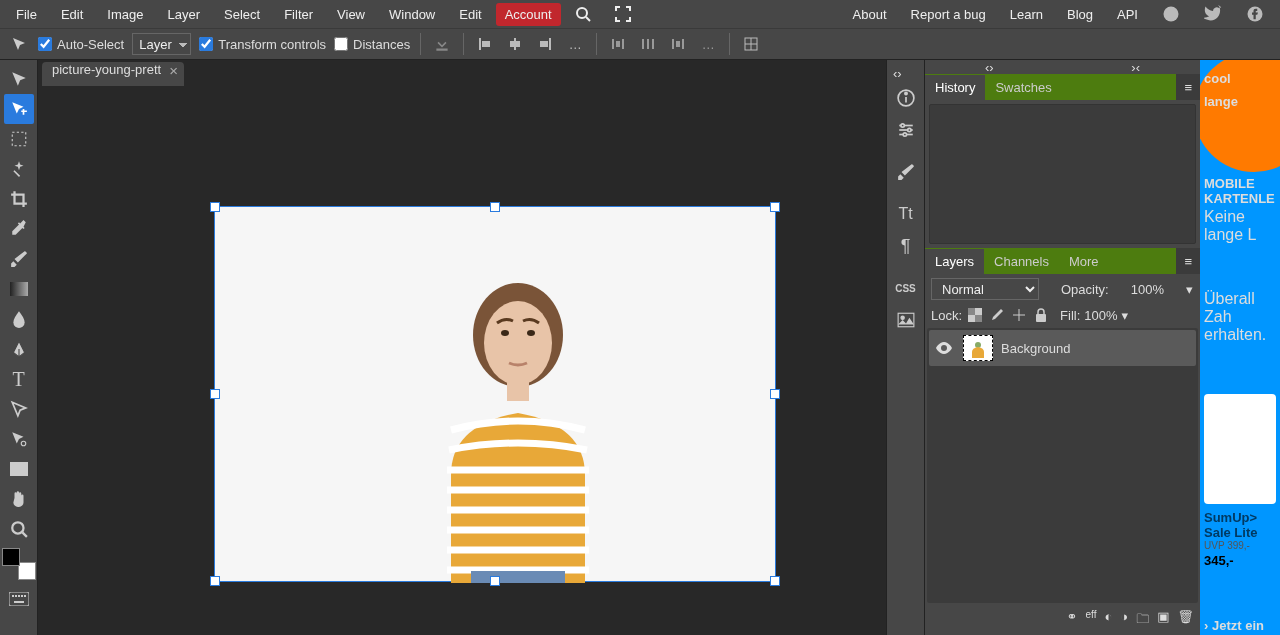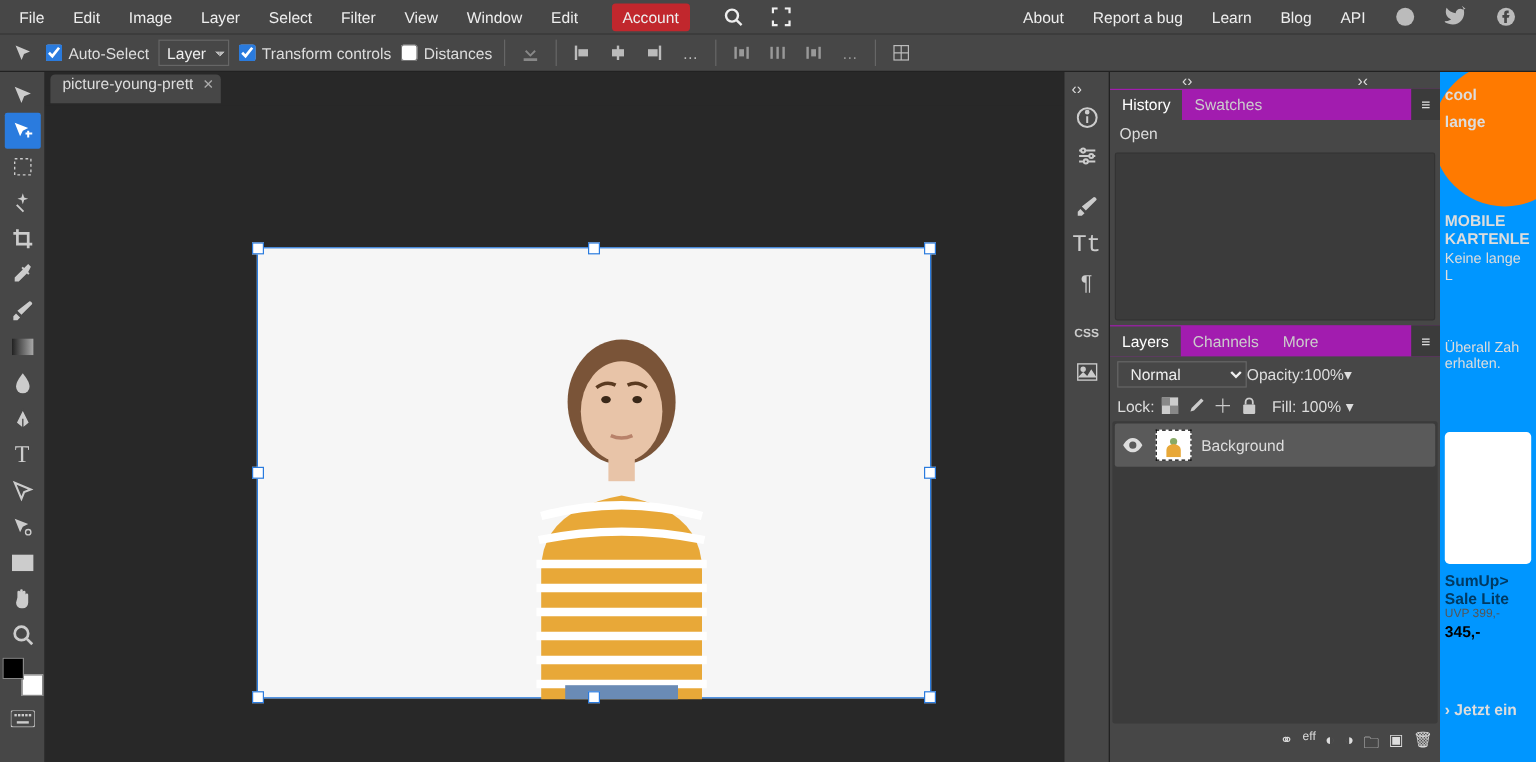--- a/index.html
+++ b/index.html
@@ -1,19 +1,19 @@
 <!DOCTYPE html>
 <html><head>
 <meta charset="utf-8">
 <style>
 *{box-sizing:border-box;margin:0;padding:0;font-family:-apple-system,BlinkMacSystemFont,"Segoe UI",Arial,sans-serif;font-size:13px;color:#ddd;user-select:none}
 body{background:#2b2b2b;width:1280px;height:635px;overflow:hidden;display:flex;flex-direction:column}
 .menubar{height:28px;background:#474747;display:flex;align-items:center;padding:0 4px}
 .menubar .m{padding:5px 12px;cursor:pointer;color:#eee}
-.menubar .m.acct{background:#c1272d;border-radius:3px;padding:4px 9px;margin:0 16px}
+.menubar .m.acct{background:#c1272d;border-radius:3px;padding:4px 9px;margin:0 2px}
 .menubar .spacer{flex:1}
 .opts{height:32px;background:#474747;display:flex;align-items:center;padding:0 8px;gap:8px;border-top:1px solid #3a3a3a;border-bottom:1px solid #222}
 .opts .icn{width:22px;height:22px;display:flex;align-items:center;justify-content:center;color:#ccc}
 .opts label{display:flex;align-items:center;gap:5px;color:#eee}
 .opts select{background:#474747;color:#eee;border:1px solid #666;padding:2px 18px 2px 6px;height:22px;appearance:none;-webkit-appearance:none;background-image:linear-gradient(45deg,transparent 48%,#bbb 48%),linear-gradient(-45deg,transparent 48%,#bbb 48%);background-position:right 7px top 9px,right 3px top 9px;background-size:4px 4px;background-repeat:no-repeat}
 .opts .sep{width:1px;height:22px;background:#666;margin:0 2px}
 .main{flex:1;display:flex;min-height:0}
 .toolbar{width:38px;background:#474747;display:flex;flex-direction:column;align-items:center;padding-top:4px;border-right:1px solid #222}
 .toolbar .t{width:30px;height:30px;display:flex;align-items:center;justify-content:center;color:#ccc;cursor:pointer;position:relative}
 .toolbar .t.active{background:#2a7bde;color:#fff;border-radius:2px}
@@ -33,41 +33,41 @@
 .handle.n{top:-5px;left:calc(50% - 5px)}
 .handle.s{bottom:-5px;left:calc(50% - 5px)}
 .handle.w{left:-5px;top:calc(50% - 5px)}
 .handle.e{right:-5px;top:calc(50% - 5px)}
 .handle.nw{top:-5px;left:-5px}.handle.ne{top:-5px;right:-5px}
 .handle.sw{bottom:-5px;left:-5px}.handle.se{bottom:-5px;right:-5px}
 .panelstrip{width:38px;background:#474747;display:flex;flex-direction:column;align-items:center;gap:4px;padding-top:6px;border-left:1px solid #222}
 .panelstrip .s{width:28px;height:28px;display:flex;align-items:center;justify-content:center;color:#ccc;cursor:pointer}
 .panels{width:276px;background:#474747;display:flex;flex-direction:column;border-left:1px solid #222}
 .arrowbar{height:14px;display:flex;justify-content:space-between;padding:0 60px;color:#888;font-size:10px}
-.phead{display:flex;align-items:center;background:#a21caf;height:26px}
+.phead{display:flex;align-items:center;background:#4d7c0f;height:26px}
 .phead .ptab{padding:5px 10px;cursor:pointer;color:#ccc}
 .phead .ptab.active{background:#474747;color:#fff}
 .phead .mbtn{margin-left:auto;padding:0 8px;cursor:pointer;background:#3b3b3b;align-self:stretch;display:flex;align-items:center}
 .hist{padding:4px 8px;color:#ddd}
 .histbody{height:140px;background:#3b3b3b;margin:4px;border:1px solid #333;border-radius:2px}
-.layctrl{display:flex;align-items:center;gap:0;padding:4px 6px}
+.layctrl{display:flex;align-items:center;gap:22px;padding:4px 6px}
 .layctrl select{background:#474747;color:#eee;border:1px solid #666;padding:2px 6px;height:22px;width:108px}
 .lockrow{display:flex;align-items:center;gap:4px;padding:2px 6px;color:#ddd}
 .lockrow .li{width:18px;height:18px;display:flex;align-items:center;justify-content:center}
 .layer{display:flex;align-items:center;gap:8px;padding:5px 6px;background:#5a5a5a;margin:2px;border-radius:2px}
 .layer .eye{width:20px;text-align:center}
 .layer .thumb{width:30px;height:26px;background:#fff;border:1px dashed #000;display:flex;align-items:center;justify-content:center;overflow:hidden}
 .layersbody{flex:1;background:#3b3b3b;margin:2px;border-radius:2px}
 .layerfooter{display:flex;gap:8px;padding:4px 6px;justify-content:flex-end;color:#bbb}
 .ad{width:80px;background:#0096ff;color:#fff;padding:6px 4px;font-size:11px;overflow:hidden;position:relative}
 .ad .logo{font-weight:800;font-size:22px;line-height:20px;color:#fff}
 .ad .orng{background:#ff7a00;border-radius:50%;width:120px;height:120px;position:absolute;top:-8px;left:-6px;z-index:0}
 .ad>*{position:relative;z-index:1}
 .ad .txt{margin-top:64px;font-weight:700}
-.ad .small{font-size:12px;margin-top:2px}
+.ad .small{font-size:16px;margin-top:2px}
 .ad .card{background:#fff;height:110px;margin-top:50px;border-radius:4px}
 .ad .pname{color:#003a63;font-weight:700;margin-top:6px}
 .ad .price{color:#000;font-weight:700;margin-top:2px}
 .ad .uvp{color:#555;font-size:10px}
 .ad .cta{margin-top:50px;font-weight:700}
 input[type=checkbox]{accent-color:#2a7bde;width:14px;height:14px}
 svg{display:block}
 </style>
 </head>
 <body>
@@ -361,21 +361,21 @@
           <circle cx="5" cy="4" r="1.5" fill="#474747"></circle>
           <circle cx="11" cy="8" r="1.5" fill="#474747"></circle>
           <circle cx="7" cy="12" r="1.5" fill="#474747"></circle>
         </svg>
       </div>
     <div class="s" style="margin-top:10px">
         <svg width="18" height="18" viewBox="0 0 16 16" fill="#ccc">
           <path d="M13 1c1 0 2 1 2 2l-8 8-3-3zM3 10l3 3-2 2H1v-3z"></path>
         </svg>
       </div>
-    <div class="s" style="font-family:Liberation Mono, monospace;font-size:20px">Tt</div>
+    <div class="s" style="margin-top:10px;font-family:Liberation Sans, sans-serif;font-size:16px">Tt</div>
     <div class="s" style="font-size:18px">¶</div>
     <div class="s" style="margin-top:10px;font-size:10px;font-weight:bold">CSS</div>
     <div class="s">
         <svg width="18" height="18" viewBox="0 0 16 16" stroke="#ccc" fill="none">
           <rect x="1" y="2" width="14" height="12"></rect>
           <circle cx="5" cy="6" r="1.5" fill="#ccc"></circle>
           <path d="M1 12l4-4 3 3 3-5 4 6" fill="#ccc" stroke="none"></path>
         </svg>
       </div>
   </div>
@@ -383,21 +383,20 @@
   <div class="panels">
     <div class="arrowbar">
         <span>‹›</span>
         <span>›‹</span>
       </div>
     <div class="phead">
       <div class="ptab active">History</div>
       <div class="ptab">Swatches</div>
       <div class="mbtn">≡</div>
     </div>
-    <div class="hist">Open</div>
     <div class="histbody"></div>
 
     <div class="phead">
       <div class="ptab active">Layers</div>
       <div class="ptab">Channels</div>
       <div class="ptab">More</div>
       <div class="mbtn">≡</div>
     </div>
     <div class="layctrl">
       <select><option>Normal</option></select>

